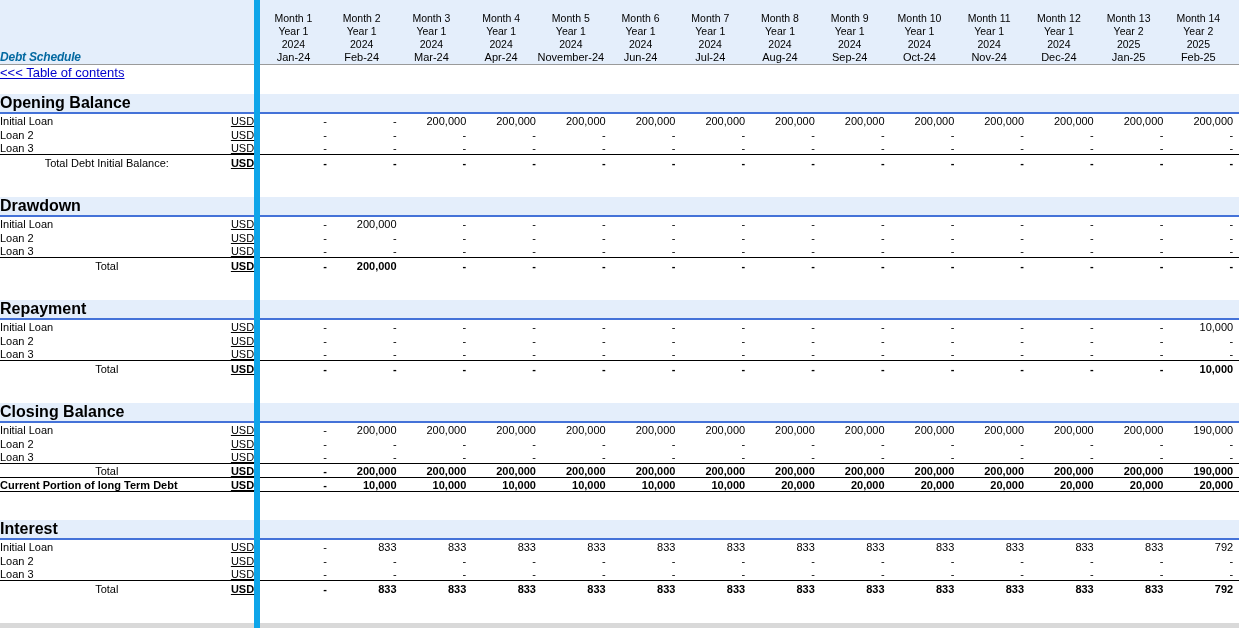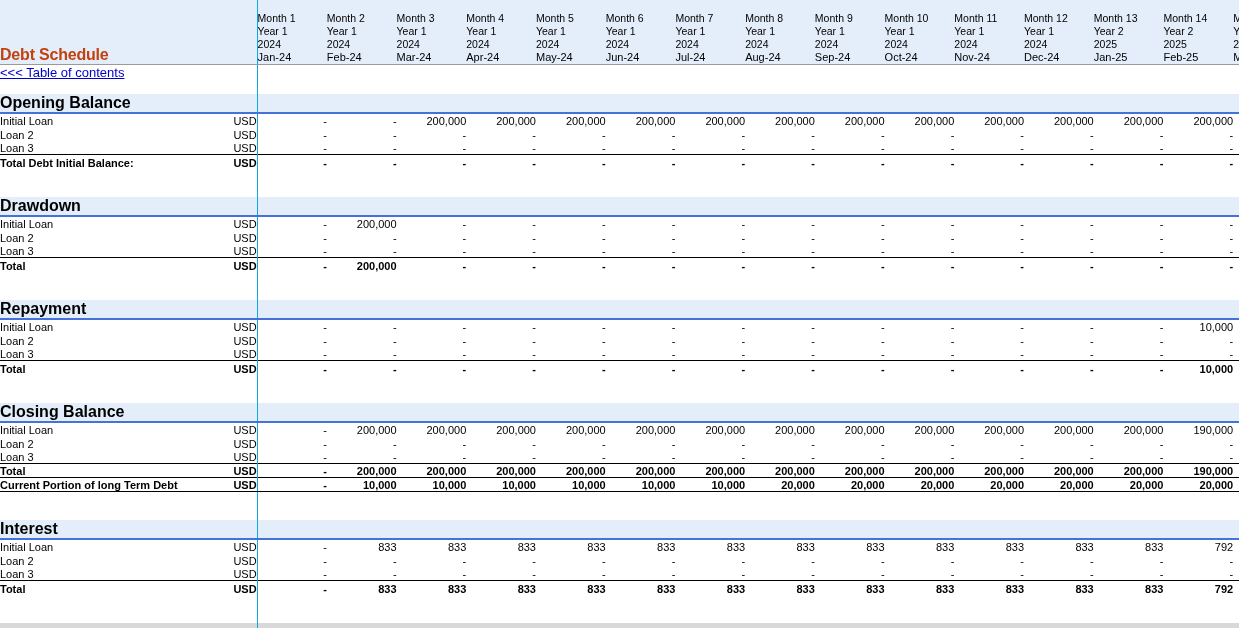--- a/index.html
+++ b/index.html
@@ -36,41 +36,42 @@
   tr.r-toc     { height: 14px; }
   tr.r-spacer  { height: 14px; }
   tr.r-section { height: 14px; }
   tr.r-data    { height: 14px; }
   tr.r-total   { height: 14px; }
   tr.r-end     { height: 18px; }
 
   
   .hdr-band { background: #e4eefb; }
   .title-cell {
-    font-size: 16px;
+    font-size: 12px;
     font-weight: bold;
-    color: #c2410c;
+    color: #0369a1;
     padding-left: 8px;
     vertical-align: top;
     padding-top: 3px;
     letter-spacing: -0.2px;
+    font-style: italic;
   }
   .hdr-col {
-    text-align: left;
+    text-align: center;
     padding-right: 6px;
     font-size: 10.5px;
     line-height: 13px;
     vertical-align: bottom;
     padding-bottom: 2px;
   }
   .hdr-col .hl { display: block; }
   .hdr-col .hl.bold { font-weight: normal; font-size: 11px; }
 
   
-  .vdiv { border-right: 1px solid #0ea5e9; }
+  .vdiv { border-right: 6px solid #0ea5e9; text-decoration: underline; }
 
   
   .hdr-bottom td { border-bottom: 1px solid #9a9a9a; }
 
   
   .toc-cell { padding-left: 12px; }
   .toc-link {
     color: #0000cc;
     text-decoration: underline;
     font-size: 13px;
@@ -82,21 +83,21 @@
   .sec-band { background: #e4eefb; }
   .sec-label {
     font-weight: bold;
     font-size: 16px;
     padding-left: 12px;
   }
   tr.r-section td { border-bottom: 2px solid #4472d8; }
 
   
   .lbl      { padding-left: 20px; font-size: 11px; }
-  .lbl-tot  { text-align: left; padding-right: 10px; font-weight: bold; font-size: 11px; }
+  .lbl-tot  { text-align: center; padding-right: 10px; font-weight: normal; font-size: 11px; }
   .lbl-tot-left { text-align: left; padding-left: 4px; font-weight: bold; font-size: 11px; }
   .unit     { text-align: right; padding-right: 3px; font-size: 11px; }
   .unit-b   { text-align: right; padding-right: 3px; font-size: 11px; font-weight: bold; }
   .num      { text-align: right; padding-right: 6px; font-size: 11px; }
   .num-b    { text-align: right; padding-right: 6px; font-size: 11px; font-weight: bold; }
 
   
   tr.r-total td { border-top: 1px solid #000000; }
 
   
@@ -155,21 +156,21 @@
           <td class="hdr-col hdr-band">
             <span class="hl">Month 4</span>
             <span class="hl">Year 1</span>
             <span class="hl">2024</span>
             <span class="hl bold">Apr-24</span>
           </td>
           <td class="hdr-col hdr-band">
             <span class="hl">Month 5</span>
             <span class="hl">Year 1</span>
             <span class="hl">2024</span>
-            <span class="hl bold">May-24</span>
+            <span class="hl bold">November-24</span>
           </td>
           <td class="hdr-col hdr-band">
             <span class="hl">Month 6</span>
             <span class="hl">Year 1</span>
             <span class="hl">2024</span>
             <span class="hl bold">Jun-24</span>
           </td>
           <td class="hdr-col hdr-band">
             <span class="hl">Month 7</span>
             <span class="hl">Year 1</span>

